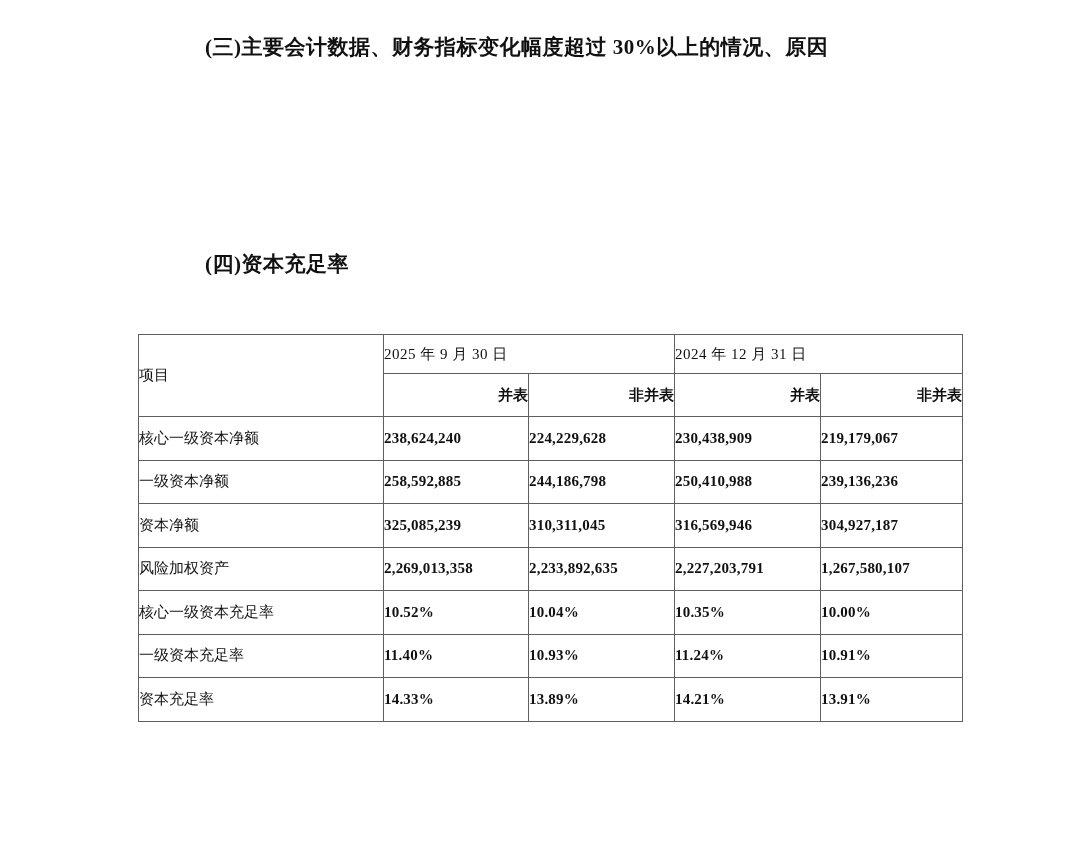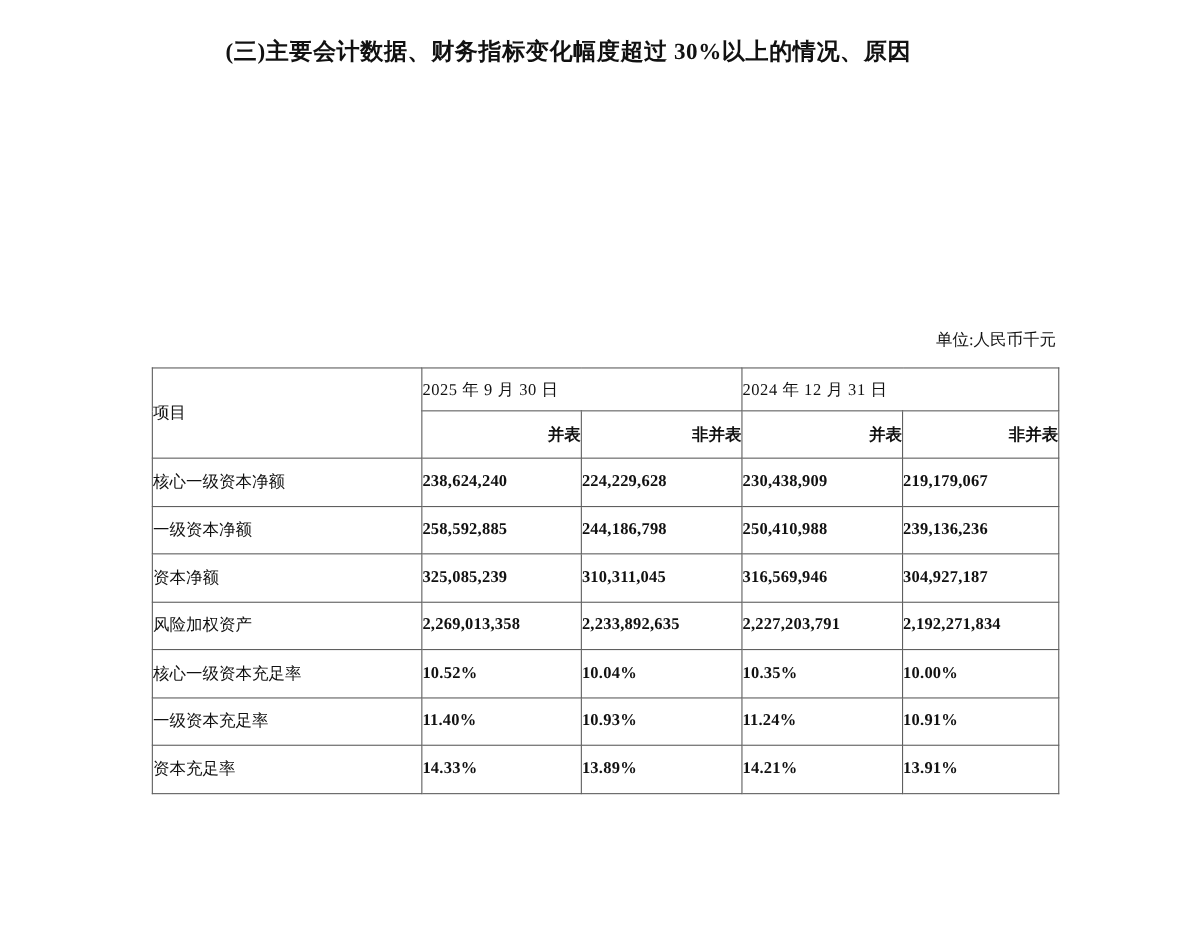--- a/index.html
+++ b/index.html
@@ -93,22 +93,22 @@
   }
 </style>
 </head>
 <body>
 
 <div class="page">
 
   <div class="heading heading-3">(三)主要会计数据、财务指标变化幅度超过 30%以上的情况、原因</div>
 
 
+  <div class="heading heading-4">(四)资本充足率</div>
 
-  <div class="unit-note">单位:人民币千元</div>
 
   <table class="cap-table">
     <colgroup>
       <col style="width:245px">
       <col style="width:145px">
       <col style="width:146px">
       <col style="width:146px">
       <col style="width:142px">
     </colgroup>
     <thead>
@@ -144,21 +144,21 @@
         <td class="num-cell">325,085,239</td>
         <td class="num-cell">310,311,045</td>
         <td class="num-cell">316,569,946</td>
         <td class="num-cell">304,927,187</td>
       </tr>
       <tr>
         <td class="label-cell">风险加权资产</td>
         <td class="num-cell">2,269,013,358</td>
         <td class="num-cell">2,233,892,635</td>
         <td class="num-cell">2,227,203,791</td>
-        <td class="num-cell">2,192,271,834</td>
+        <td class="num-cell">1,267,580,107</td>
       </tr>
       <tr>
         <td class="label-cell">核心一级资本充足率</td>
         <td class="num-cell">10.52%</td>
         <td class="num-cell">10.04%</td>
         <td class="num-cell">10.35%</td>
         <td class="num-cell">10.00%</td>
       </tr>
       <tr>
         <td class="label-cell">一级资本充足率</td>

